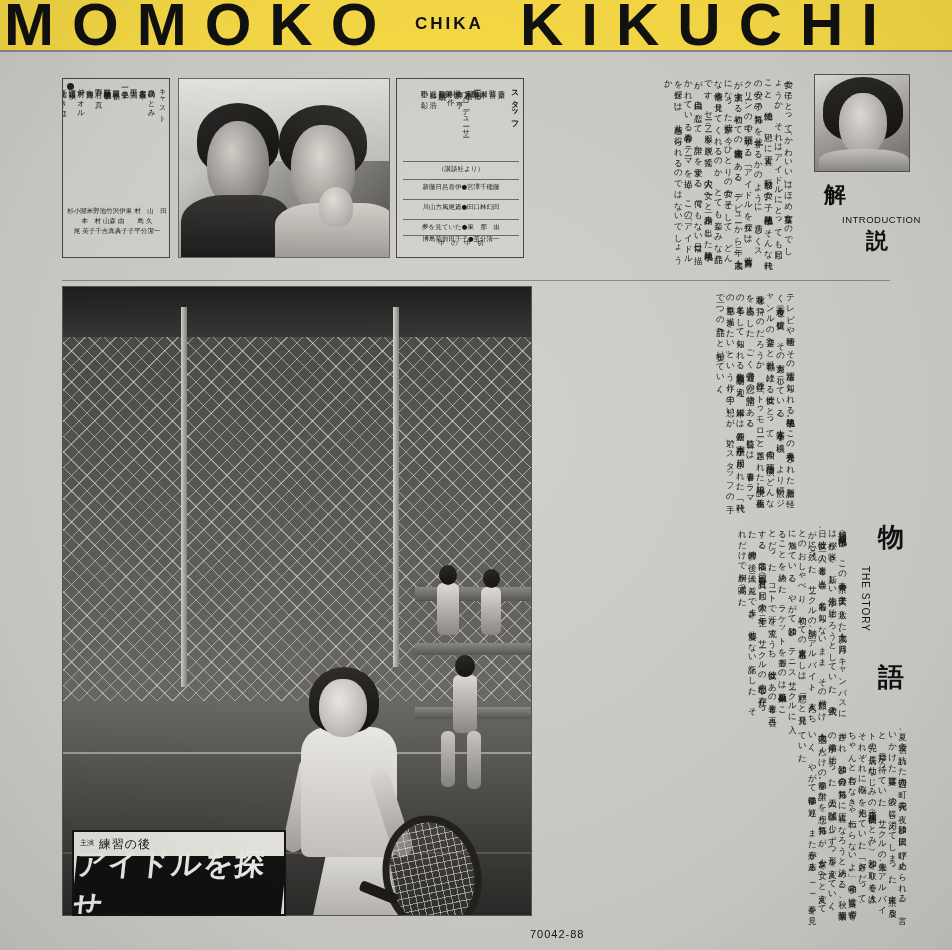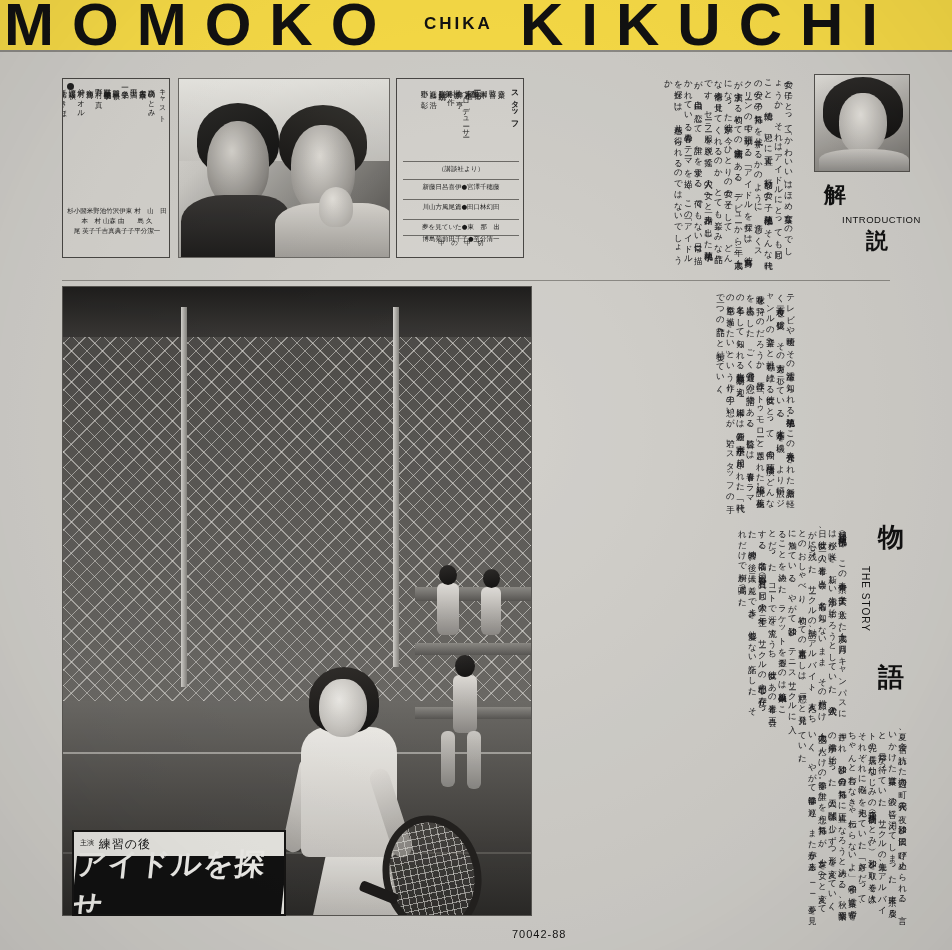--- a/index.html
+++ b/index.html
@@ -53,21 +53,20 @@
   }
   .header .chika {
     position: absolute;
     left: 415px;
     top: 14px;
     font-family: "Liberation Sans", sans-serif;
     font-weight: bold;
     font-size: 17px;
     letter-spacing: 3px;
     color: #111;
-    margin-left: 9px;
   }
   .header .rule {
     position: absolute;
     left: 0; top: 50px;
     width: 952px; height: 2px;
     background: #8f8d88;
   }
 
   
   .v {
@@ -531,21 +530,21 @@
     position: absolute;
     left: 556px; top: 726px;
     width: 352px; height: 190px;
     font-size: 8.5px;
     color: #17171a;
   }
 
   
   .catalog {
     position: absolute;
-    left: 512px; top: 928px;
+    left: 530px; top: 928px;
     font-family: "Liberation Sans", sans-serif;
     font-size: 11px;
     letter-spacing: 1px;
     color: #141414;
   }
 </style>
 </head>
 <body>
 
 <div id="page">

